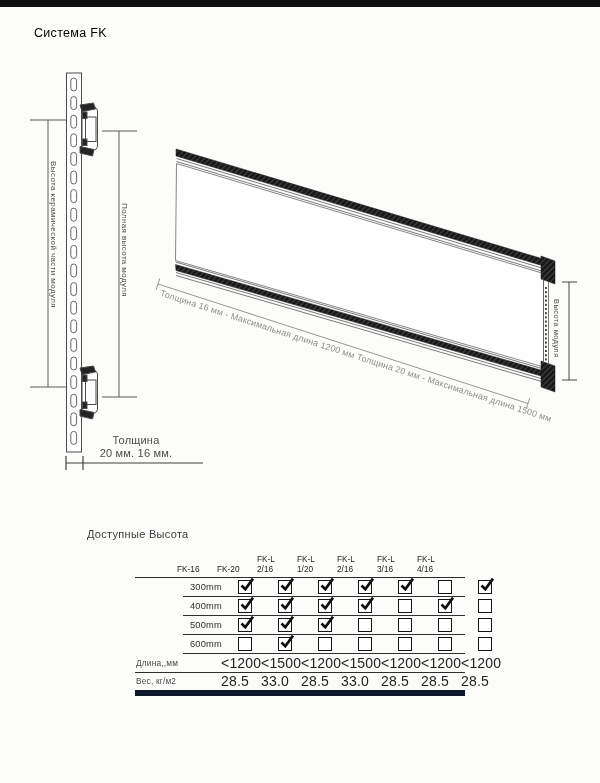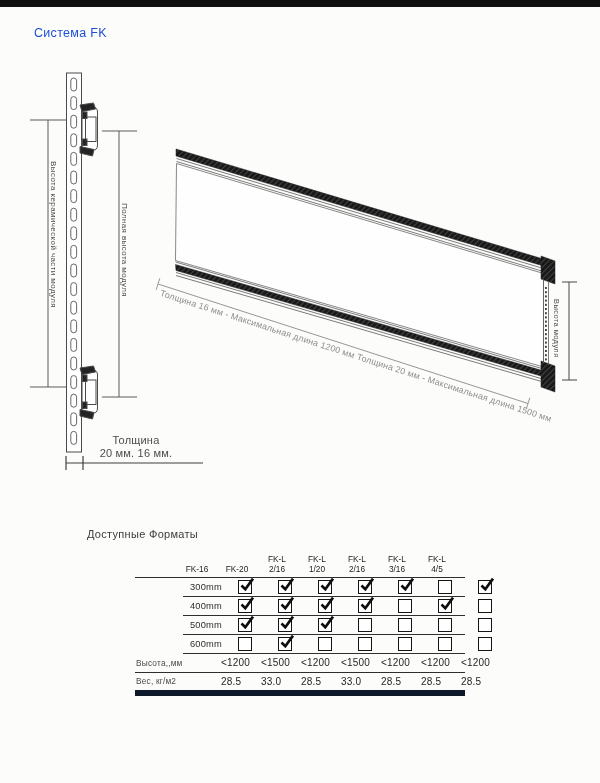--- a/index.html
+++ b/index.html
@@ -4,21 +4,21 @@
 <style>
   html,body{margin:0;padding:0;}
   body{
     width:600px;height:783px;position:relative;overflow:hidden;
     background:#fcfcfb;
     font-family:"Liberation Sans","DejaVu Sans",sans-serif;
     color:#3a3a3a;
   }
   .abs{position:absolute;}
   #topbar{left:0;top:0;width:600px;height:7px;background:#101010;}
-  #page-title{left:34px;top:26px;font-size:12.5px;letter-spacing:.3px;color:#1d4ed8;}
+  #page-title{left:34px;top:26px;font-size:12.5px;letter-spacing:.3px;color:#000000;}
   
   #drawing{left:0;top:0;width:600px;height:530px;}
   
   .vlabel{
     writing-mode:vertical-rl;text-orientation:mixed;
     font-size:8px;color:#4d4d4d;letter-spacing:.4px;white-space:nowrap;
   }
   #dim-ceramic-label{left:49px;top:161px;height:170px;}
   #dim-full-label{left:120px;top:203px;height:130px;}
   #dim-module-height-label{left:552px;top:299px;height:78px;font-size:7.5px;}
@@ -31,27 +31,27 @@
     font-size:8.8px;color:#8d8d8d;letter-spacing:.2px;white-space:nowrap;
   }
   
   #formats-title{left:87px;top:528px;font-size:11px;color:#3c3c3c;letter-spacing:.3px;}
   #formats-table{left:135px;top:552px;width:330px;}
   .t-row{display:grid;grid-template-columns:42px repeat(7,40px);align-items:center;}
   .t-head{height:25px;border-bottom:1.5px solid #2e2e2e;}
   .t-check{height:18px;border-bottom:1.5px solid #2e2e2e;margin-left:48px;}
   .t-val{height:17.5px;border-bottom:1.5px solid #2e2e2e;}
   .t-last{border-bottom:6px solid #0f172a;}
-  .col-h{font-size:8.3px;color:#222;text-align:center;line-height:1.12;align-self:end;padding-bottom:3px;}
+  .col-h{font-size:8.3px;color:#222;line-height:1.12;align-self:end;padding-bottom:3px;}
   .row-label{font-size:9.3px;color:#2e2e2e;padding-left:7px;letter-spacing:.2px;}
   .row-label-small{font-size:8.3px;color:#4a4a4a;padding-left:1px;}
   .cb-cell{display:flex;justify-content:center;}
   .cb{position:relative;width:11.5px;height:11.5px;border:1.6px solid #141414;background:#fff;}
   .cb svg{position:absolute;left:-1px;top:-5px;overflow:visible;}
-  .val-cell{font-size:10px;color:#1f1f1f;text-align:center;letter-spacing:.2px;margin-left:44px;}
+  .val-cell{font-size:14px;color:#1f1f1f;text-align:center;letter-spacing:.2px;margin-left:44px;}
 </style>
 </head>
 <body>
 
 <div id="topbar" class="abs"></div>
 <div id="page-title" class="abs">Система FK</div>
 
 <svg id="drawing" class="abs" width="600" height="530" viewBox="0 0 600 530" xmlns="http://www.w3.org/2000/svg">
   <defs>
     <pattern id="hatch" width="4" height="4" patternUnits="userSpaceOnUse" patternTransform="rotate(45)">
@@ -174,21 +174,21 @@
   </g>
 </svg>
 
 <div id="dim-ceramic-label" class="abs vlabel">Высота керамической части модуля</div>
 <div id="dim-full-label" class="abs vlabel">Полная высота модуля</div>
 <div id="thickness-label" class="abs hlabel">Толщина</div>
 <div id="thickness-value" class="abs hlabel">20 мм. 16 мм.</div>
 <div id="panel-length-note" class="abs">Толщина 16 мм - Максимальная длина 1200 мм Толщина 20 мм - Максимальная длина 1500 мм</div>
 <div id="dim-module-height-label" class="abs vlabel">Высота модуля</div>
 
-<div id="formats-title" class="abs">Доступные Форматы</div>
+<div id="formats-title" class="abs">Доступные Высота</div>
 <div id="formats-table" class="abs">
   <div class="t-row t-head" id="header-row">
     <div class="row-label"></div>
   <div class="col-h">
         <div></div>
         <div>FK-16</div>
       </div>
       <div class="col-h">
         <div></div>
         <div>FK-20</div>
@@ -204,21 +204,21 @@
       <div class="col-h">
         <div>FK-L</div>
         <div>2/16</div>
       </div>
       <div class="col-h">
         <div>FK-L</div>
         <div>3/16</div>
       </div>
       <div class="col-h">
         <div>FK-L</div>
-        <div>4/5</div>
+        <div>4/16</div>
       </div>
     </div>
   <div id="table-body">
       <div class="t-row t-check">
         <div class="row-label">300mm</div>
         <div class="cb-cell">
           <span class="cb">
             <svg width="17" height="17" viewBox="0 0 17 17">
               <path d="M3.5,9.5 L7.3,13.2 L15,2.6" fill="none" stroke="#0f0f0f" stroke-width="2.7"></path>
             </svg>
@@ -365,21 +365,21 @@
           <span class="cb"></span>
         </div>
         <div class="cb-cell">
           <span class="cb"></span>
         </div>
         <div class="cb-cell">
           <span class="cb"></span>
         </div>
       </div>
       <div class="t-row t-val">
-        <div class="row-label row-label-small">Высота,,мм</div>
+        <div class="row-label row-label-small">Длина,,мм</div>
         <div class="val-cell">&lt;1200</div>
         <div class="val-cell">&lt;1500</div>
         <div class="val-cell">&lt;1200</div>
         <div class="val-cell">&lt;1500</div>
         <div class="val-cell">&lt;1200</div>
         <div class="val-cell">&lt;1200</div>
         <div class="val-cell">&lt;1200</div>
       </div>
       <div class="t-row t-val t-last">
         <div class="row-label row-label-small">Вес, кг/м2</div>

